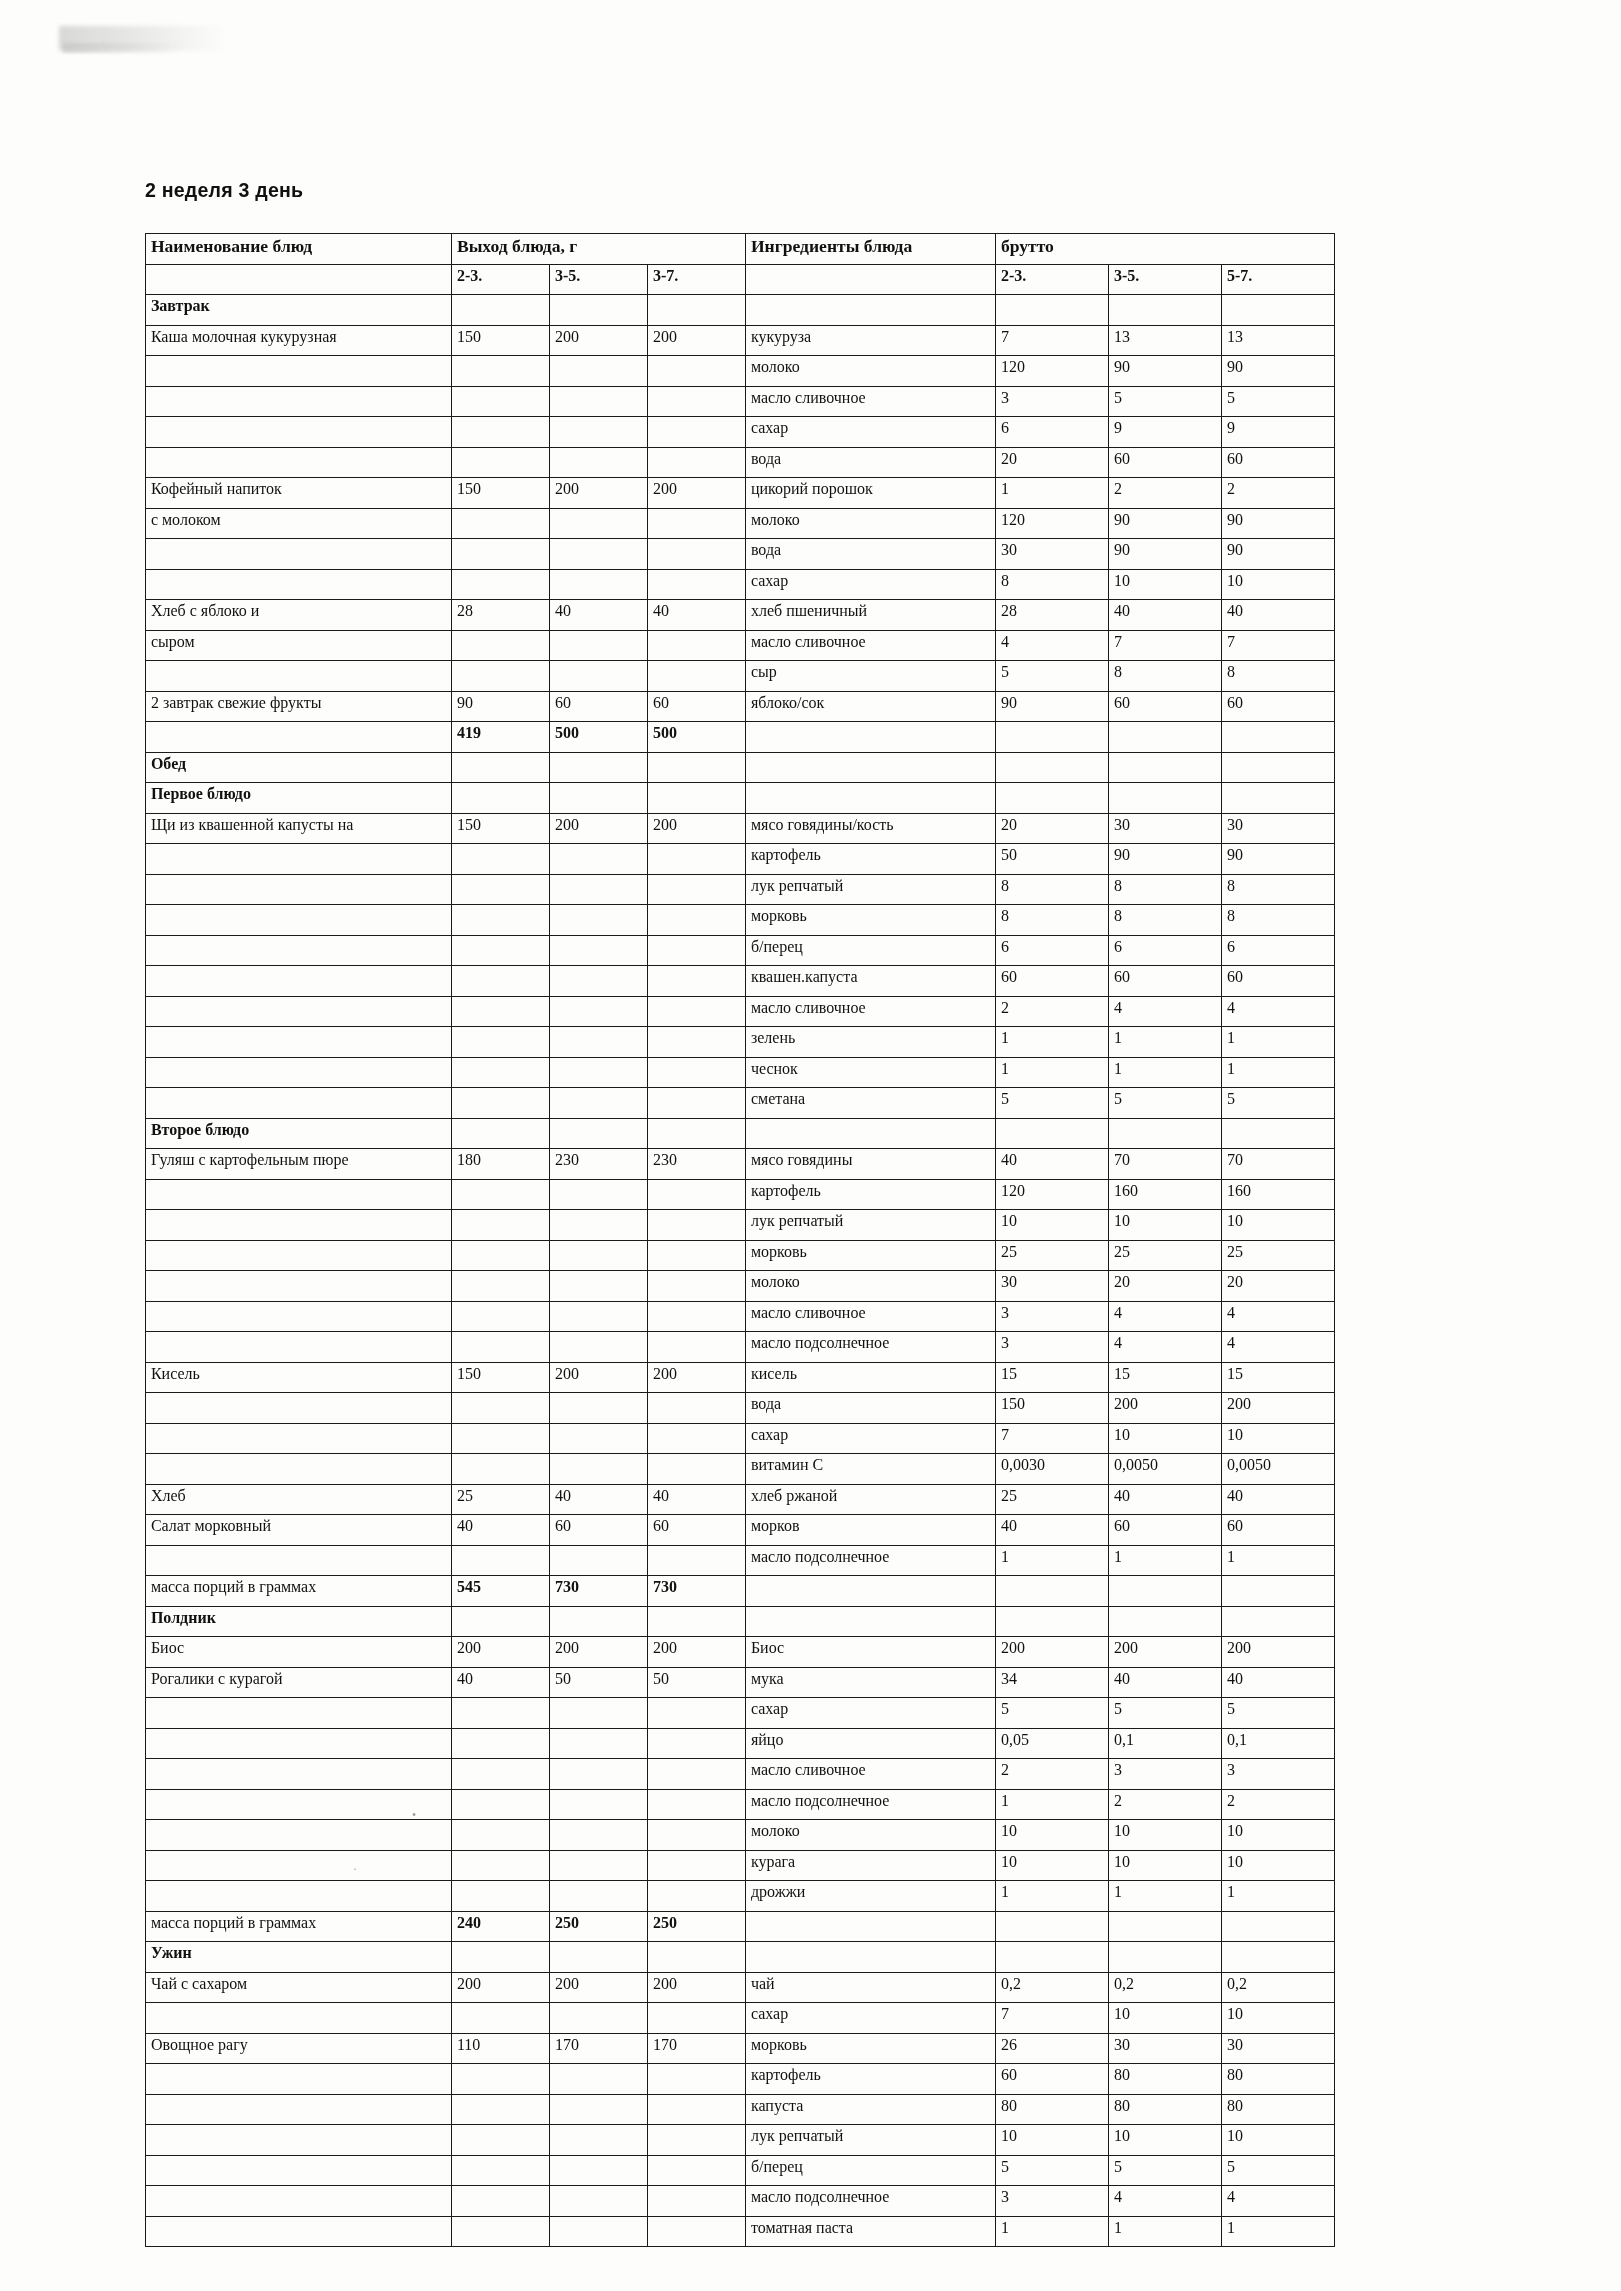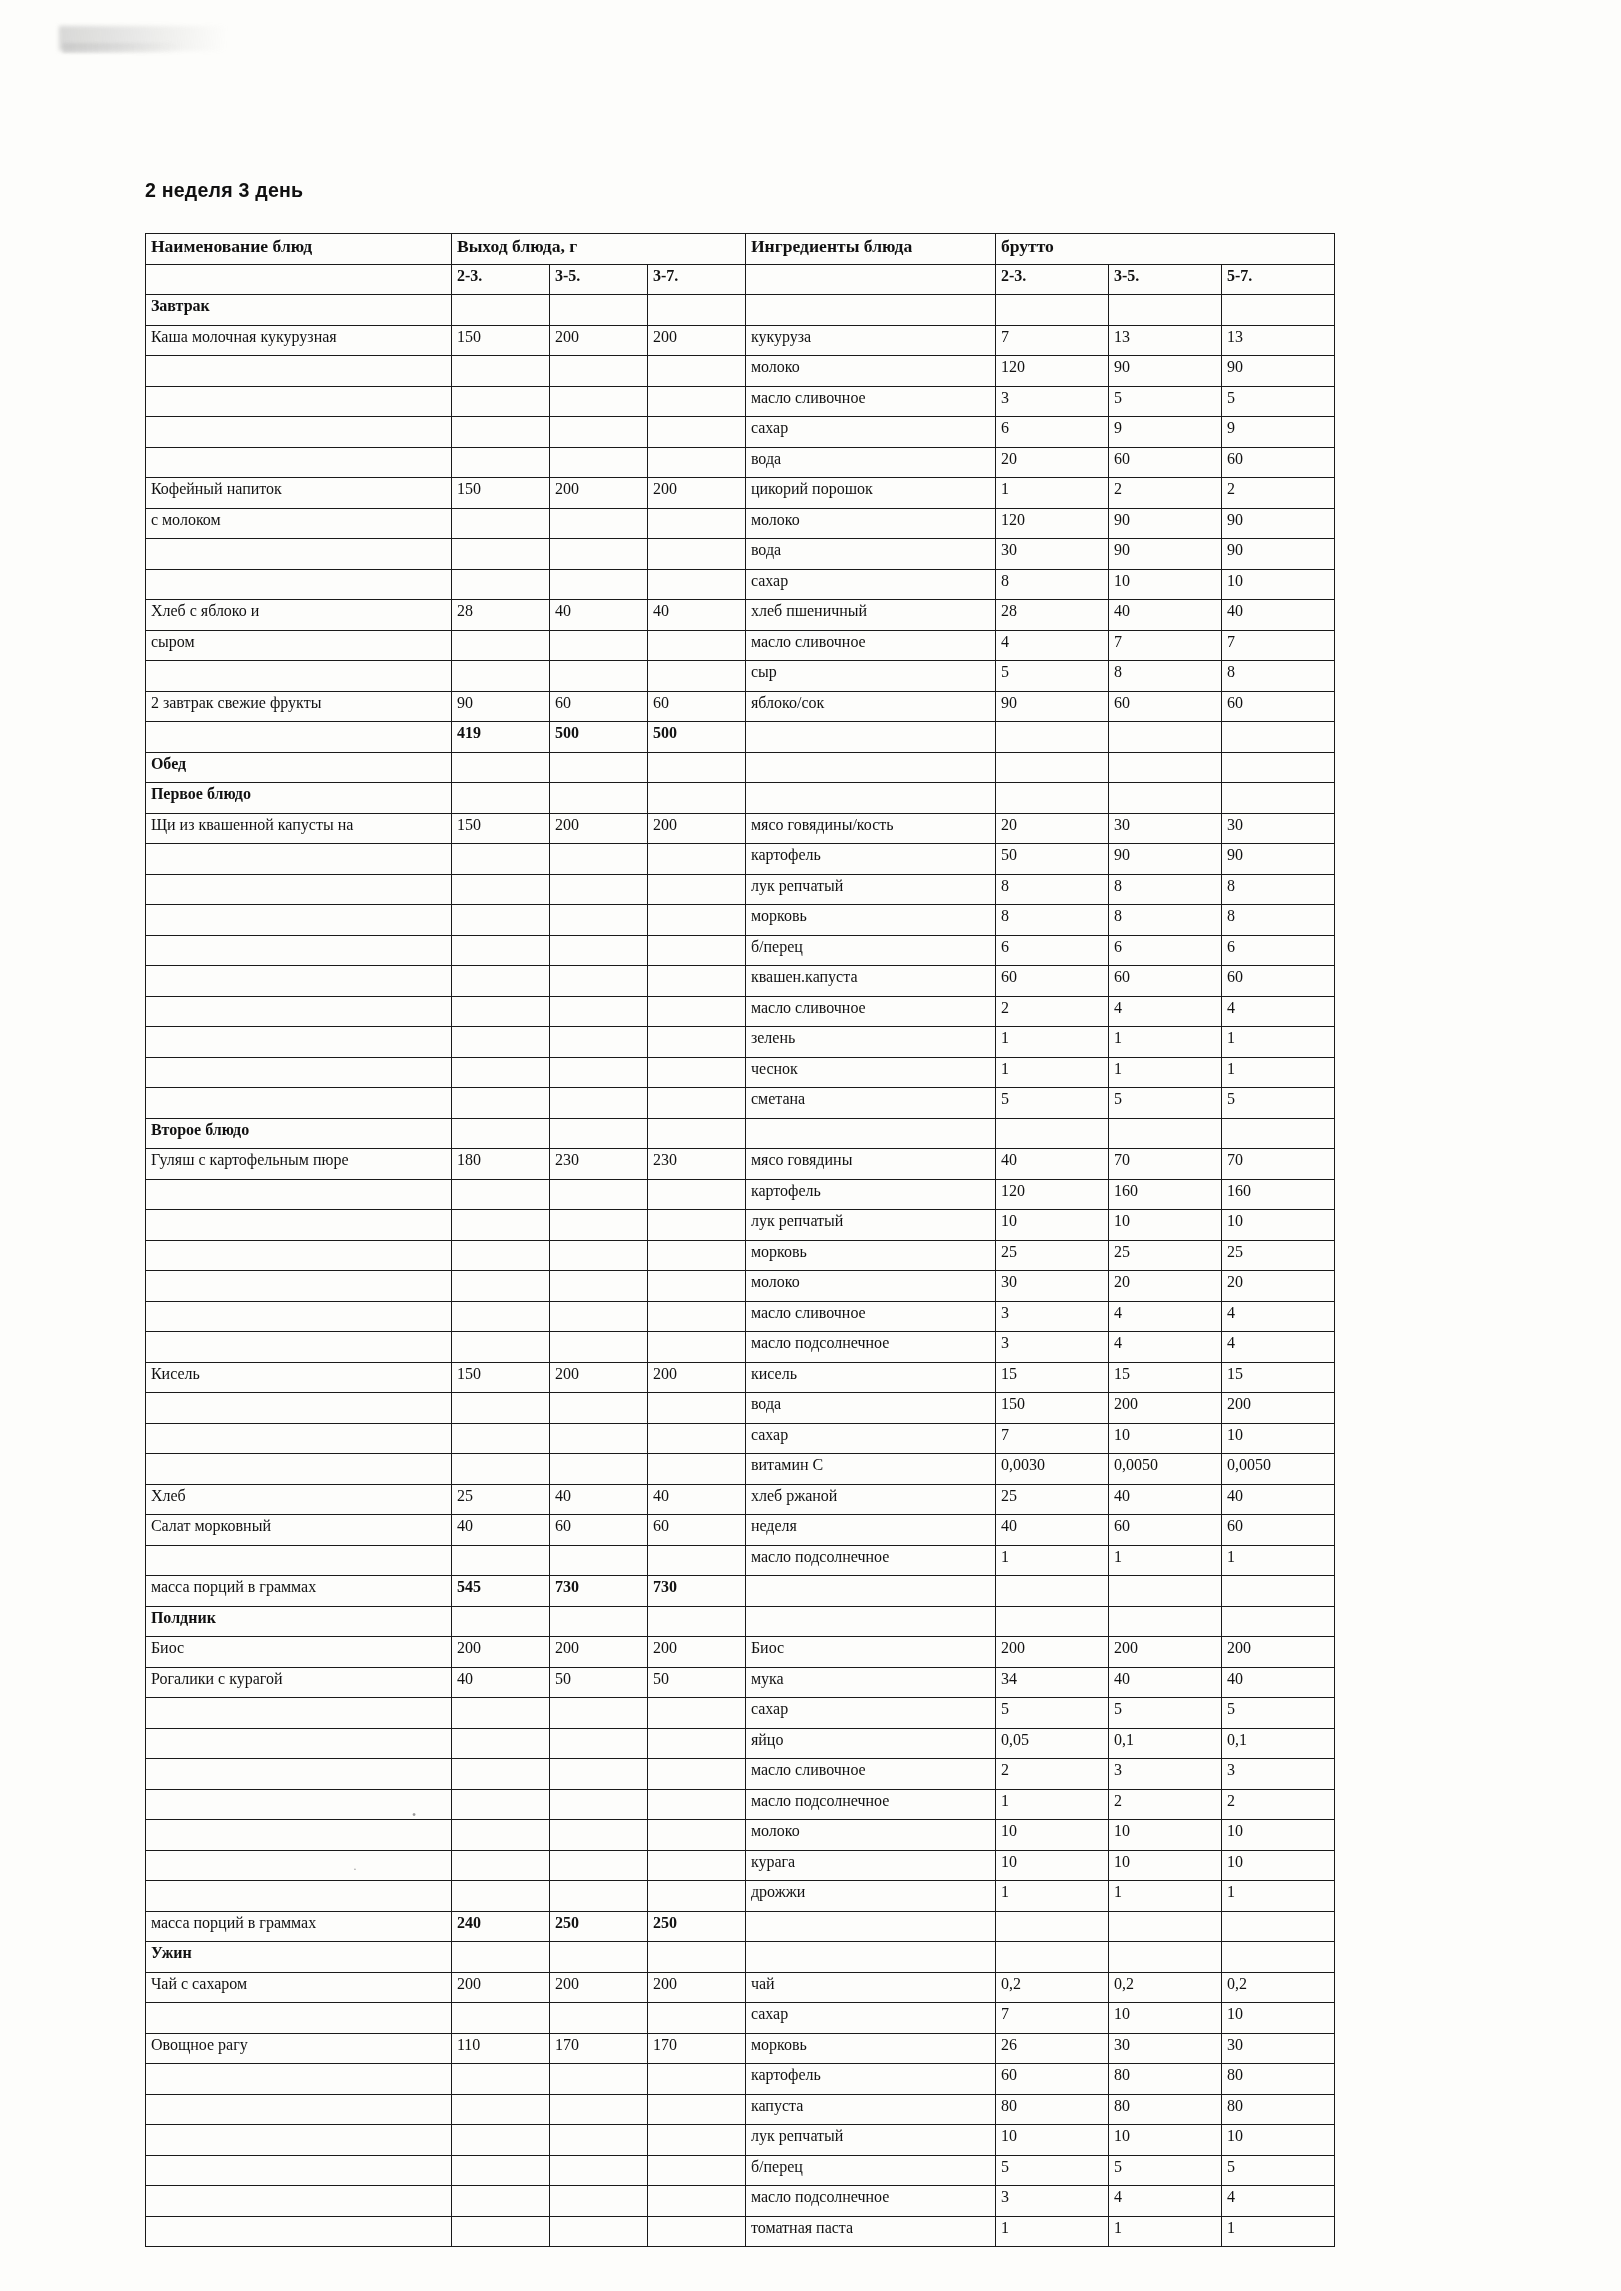--- a/index.html
+++ b/index.html
@@ -530,21 +530,21 @@
           <td>хлеб ржаной</td>
           <td>25</td>
           <td>40</td>
           <td>40</td>
         </tr>
         <tr>
           <td>Салат   морковный</td>
           <td>40</td>
           <td>60</td>
           <td>60</td>
-          <td>неделя</td>
+          <td>морков</td>
           <td>40</td>
           <td>60</td>
           <td>60</td>
         </tr>
         <tr>
           <td></td>
           <td></td>
           <td></td>
           <td></td>
           <td>масло подсолнечное</td>

